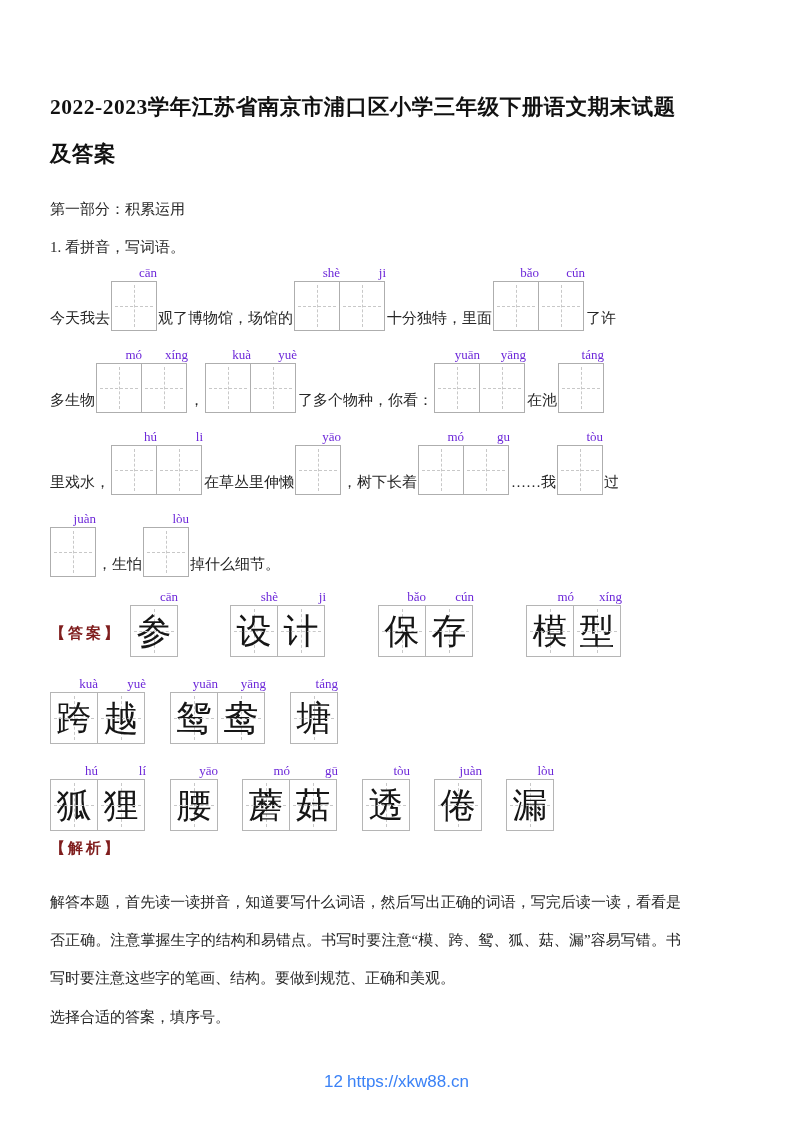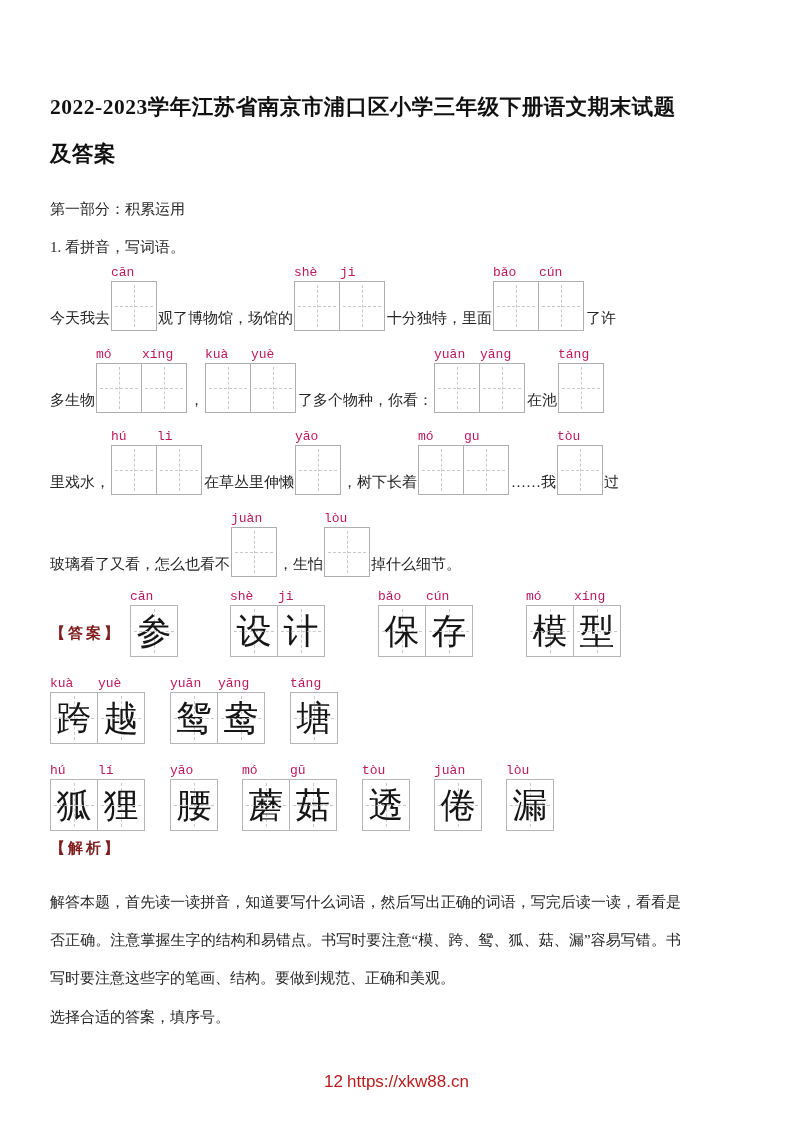--- a/index.html
+++ b/index.html
@@ -23,23 +23,23 @@
   }
   .section-heading { font-size:15px; margin-bottom:19px; }
   .question-number { font-size:15px; margin-bottom:8px; }
 
   
   .qline { display:flex; align-items:flex-end; margin-bottom:16px; gap:1px; }
   .qt { font-size:15px; line-height:20px; padding-bottom:3px; white-space:pre; }
   .grp { display:inline-flex; flex-direction:column; }
   .pys { display:flex; }
   .py {
-    width:46px; text-align:left;
-    font-family:Liberation Mono, monospace;
-    font-size:13px; color:#be185d; line-height:16px;
+    width:46px; text-align:right;
+    font-family:Liberation Serif, serif;
+    font-size:13px; color:#6d28d9; line-height:16px;
   }
   .cells { display:flex; }
   .cell {
     position:relative; width:46px; height:50px;
     border:1px solid #aeaeae; margin-left:-1px; background:#fff;
   }
   .cell:first-child { margin-left:0; }
   .cell::before {
     content:""; position:absolute; left:50%; top:3px; bottom:3px;
     border-left:1px dashed #c8c8c8;
@@ -69,21 +69,21 @@
 
   
   .analysis-label { margin:4px 0 25px; }
   .detail { font-size:15px; line-height:22px; margin-bottom:16px; }
   .detail b { font-weight:bold; }
   .para { font-size:15px; line-height:38px; text-align:justify; }
   .para-last { font-size:15px; line-height:22px; margin-top:9px; }
 
   .footer {
     position:absolute; bottom:30px; left:0; width:100%;
-    text-align:center; color:#b91c1c;
+    text-align:center; color:#3b82f6;
     font-family:"Liberation Sans","DejaVu Sans",sans-serif;
     font-size:17px;
   }
   .footer span { margin:0 2px; }
 </style>
 </head>
 <body>
 
 <div class="page">
 
@@ -211,21 +211,20 @@
           <span class="py">tòu</span>
         </span>
       <span class="cells">
           <span class="cell"></span>
         </span>
     </span>
     <span class="qt">过</span>
   </div>
 
   <div class="qline" style="margin-bottom:12px;">
-    <span class="qt">玻璃看了又看，怎么也看不</span>
     <span class="grp">
       <span class="pys">
           <span class="py">juàn</span>
         </span>
       <span class="cells">
           <span class="cell"></span>
         </span>
     </span>
     <span class="qt">，生怕</span>
     <span class="grp">

